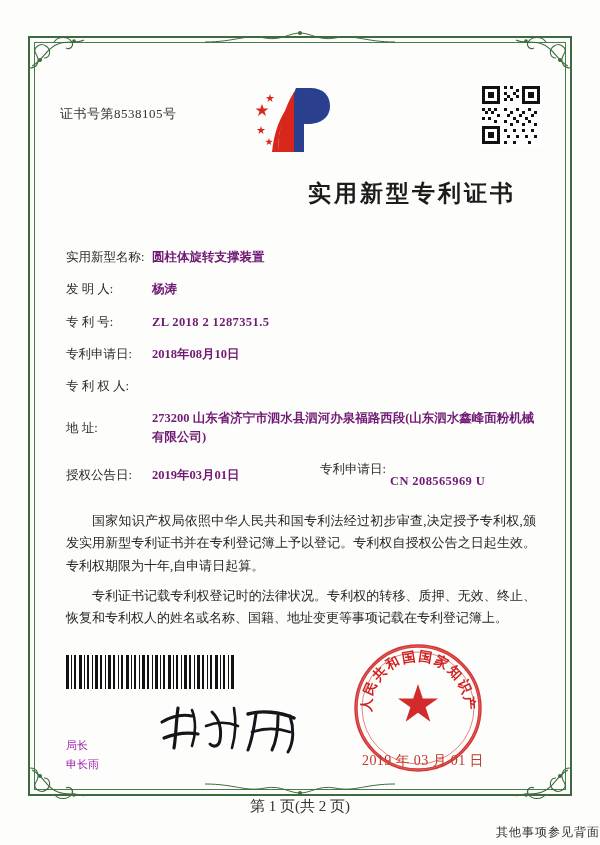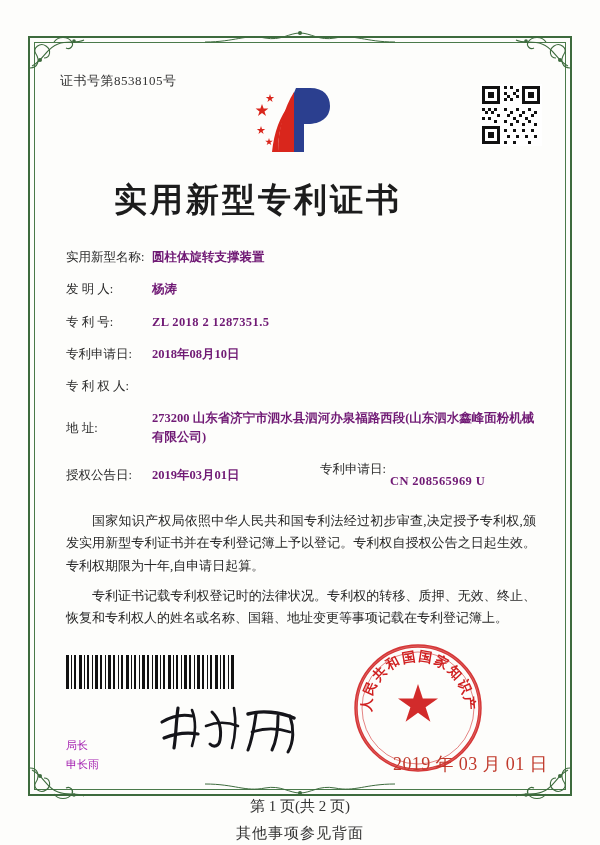--- a/index.html
+++ b/index.html
@@ -60,21 +60,21 @@
     color: #3d6b3d;
   }
   .edge-mid-top { top: 30px; }
   .edge-mid-bottom { top: 780px; transform: scaleY(-1); }
   .edge-mid-top svg, .edge-mid-bottom svg { width:100%; height:100%; display:block; }
 
   
   .cert-no {
     position: absolute;
     left: 60px;
-    top: 72px;
+    top: 105px;
     font-size: 13px;
     letter-spacing: 0.5px;
     color: #333;
   }
   .logo {
     position: absolute;
     left: 252px;
     top: 82px;
     width: 96px;
     height: 74px;
@@ -89,22 +89,22 @@
     height: 62px;
   }
   .qr svg { display: block; }
 
   
   .title {
     position: absolute;
     left: 0;
     top: 178px;
     width: 516px;
-    text-align: center;
-    font-size: 33px;
+    text-align: right;
+    font-size: 23px;
     font-weight: bold;
     letter-spacing: 3px;
     color: #1c1c1c;
     font-family: "DejaVu Serif", "Liberation Serif", serif;
   }
 
   
   .fields {
     position: absolute;
     left: 66px;
@@ -191,44 +191,43 @@
     top: 642px;
     width: 132px;
     height: 132px;
   }
   .seal svg { display: block; }
 
   .seal-date {
     position: absolute;
     left: 362px;
     top: 752px;
-    font-size: 18px;
+    font-size: 14px;
     color: #c0392b;
     letter-spacing: 0.4px;
     font-family: "Liberation Serif", serif;
-    margin-left: 31px;
   }
 
   
   .page-num {
     position: absolute;
     left: 0;
     top: 797px;
     width: 600px;
     text-align: center;
     font-size: 15px;
     color: #333;
   }
   .footer-note {
     position: absolute;
     left: 0;
     top: 824px;
     width: 600px;
-    text-align: center;
-    font-size: 15px;
+    text-align: right;
+    font-size: 12px;
     color: #333;
     letter-spacing: 1px;
   }
 </style>
 </head>
 <body>
 
 <div class="page">
 
   <div class="border-outer"></div>

